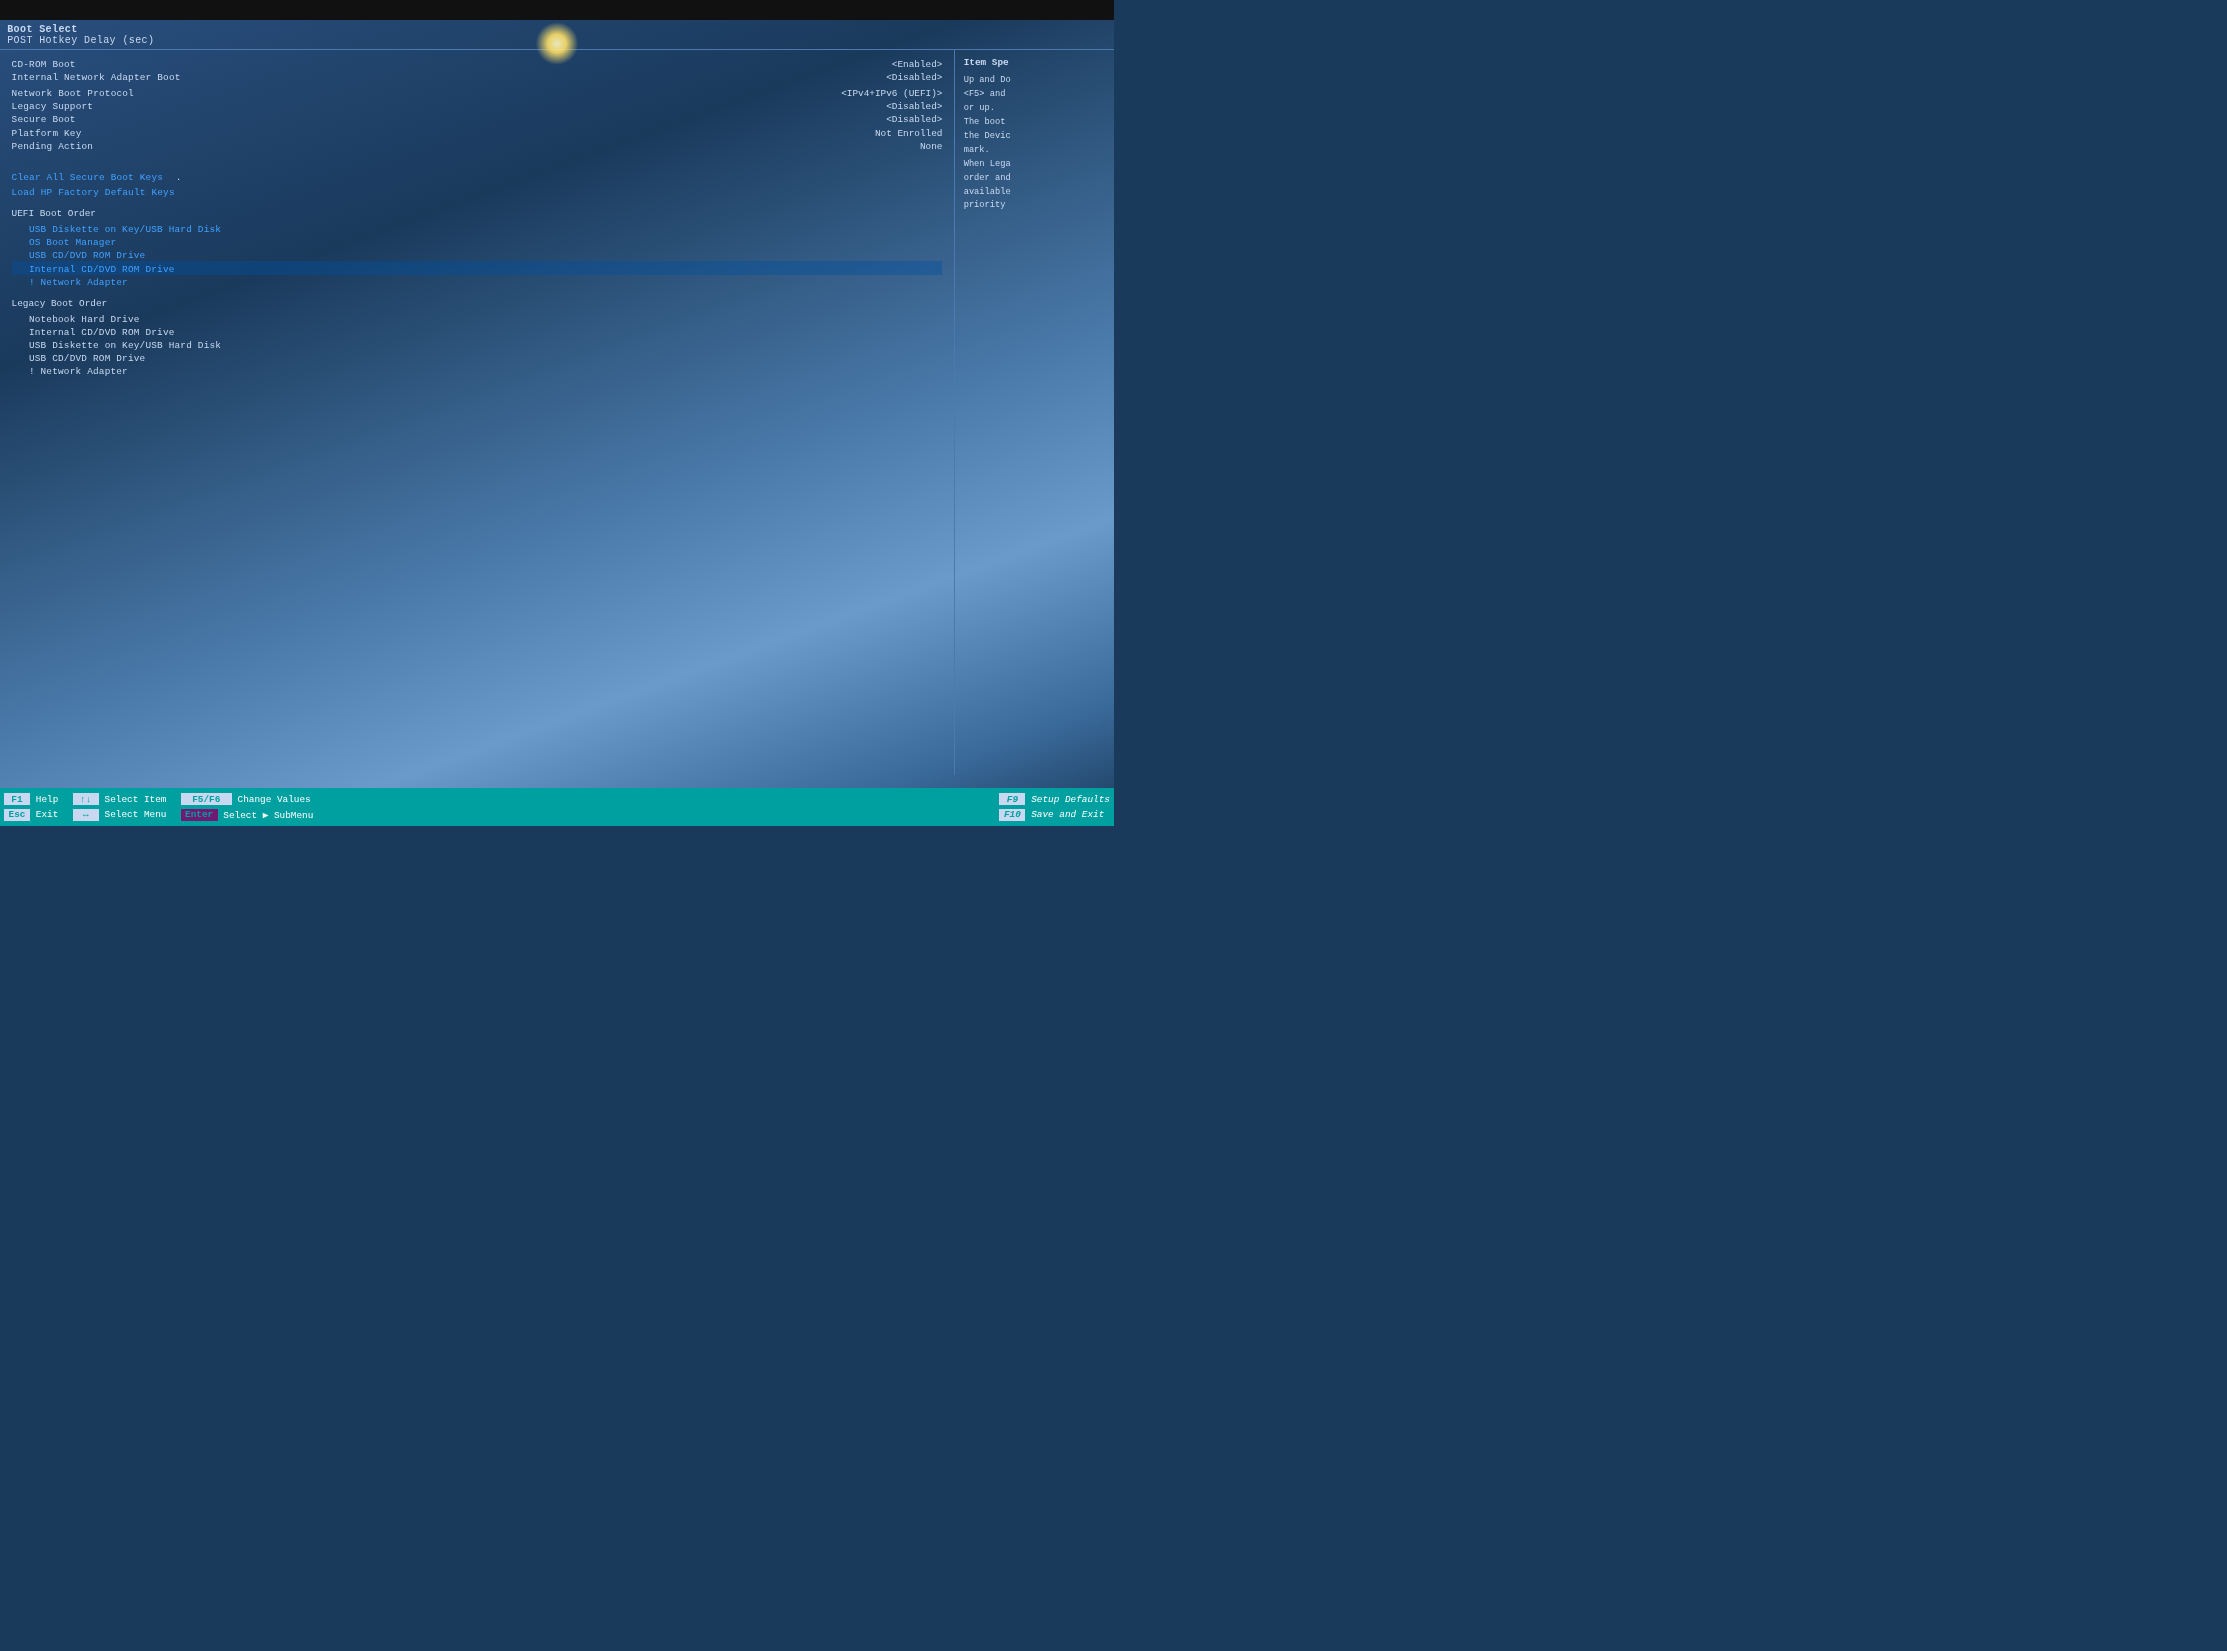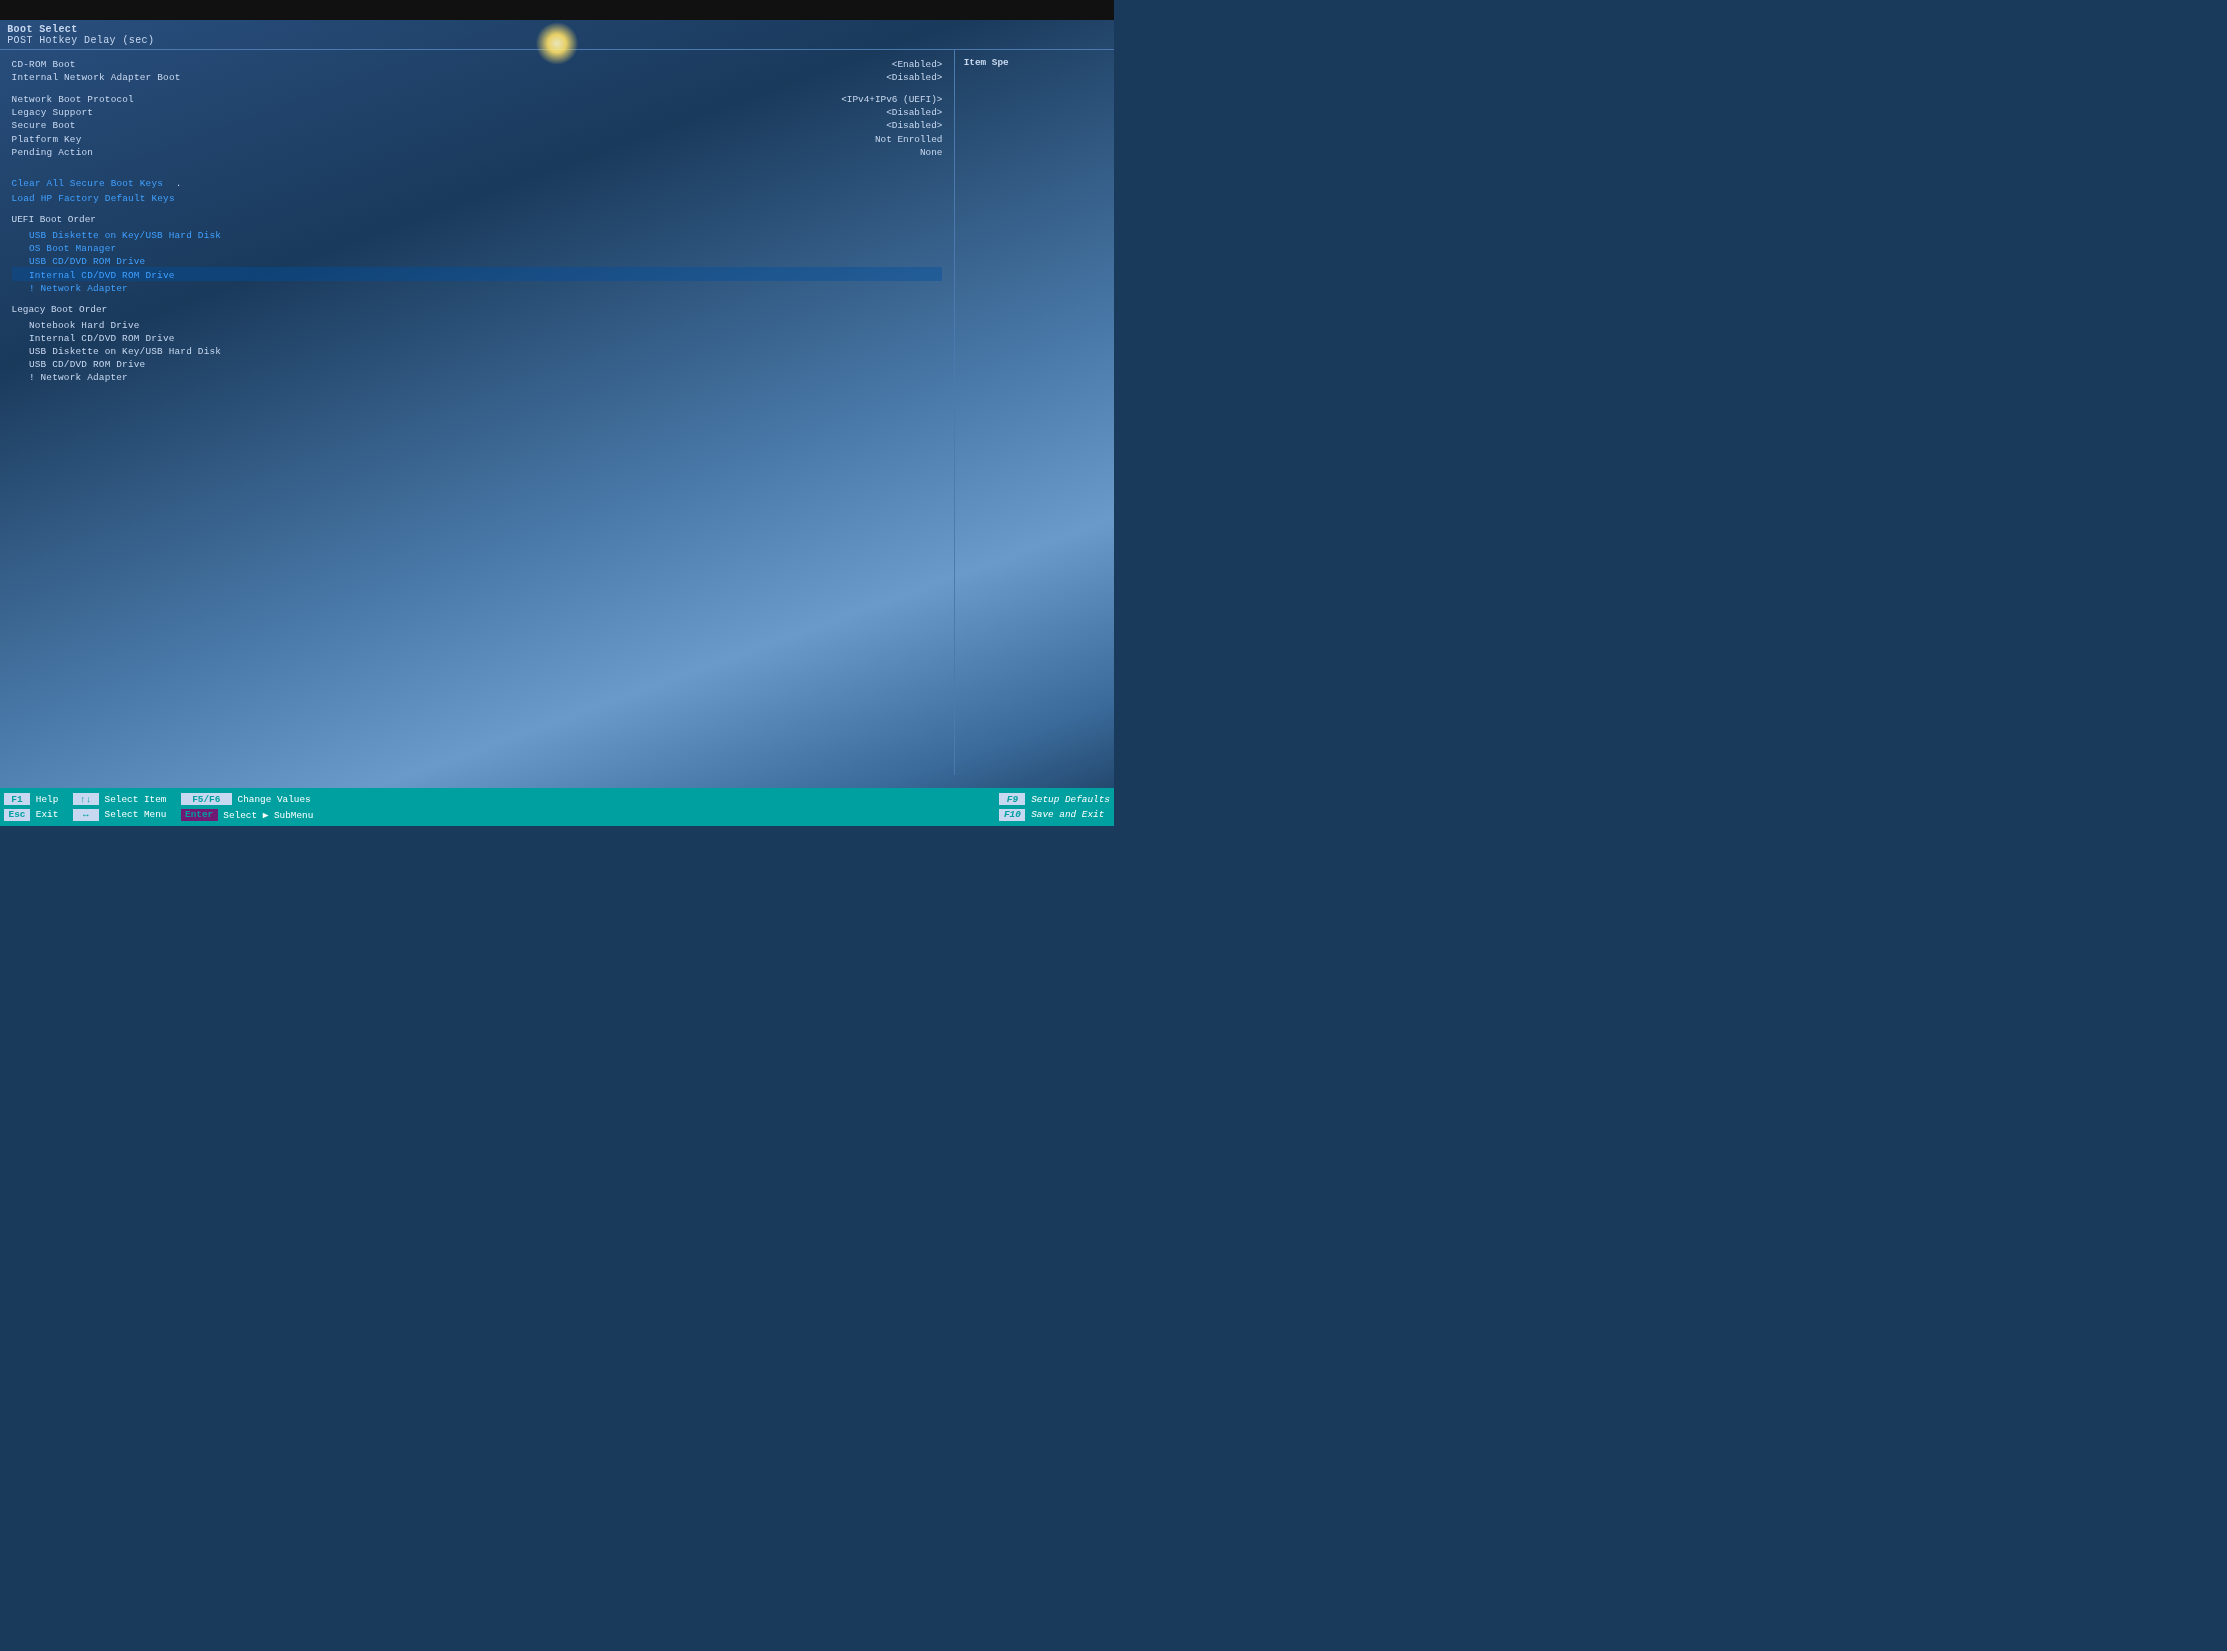--- a/index.html
+++ b/index.html
@@ -215,21 +215,21 @@
   </div>
 
   <div class="bios-content">
 
     <div class="main-panel">
 
       <div style="display:flex; margin-bottom:2.2px;">
         <span class="menu-label">CD-ROM Boot</span>
         <span class="menu-value">&lt;Enabled&gt;</span>
       </div>
-      <div style="display:flex; margin-bottom:11px;">
+      <div style="display:flex; margin-bottom:5px;">
         <span class="menu-label">Internal Network Adapter Boot</span>
         <span class="menu-value">&lt;Disabled&gt;</span>
       </div>
       <div style="display:flex; margin-bottom:2.2px;">
         <span class="menu-label">Network Boot Protocol</span>
         <span class="menu-value">&lt;IPv4+IPv6 (UEFI)&gt;</span>
       </div>
       <div style="display:flex; margin-bottom:2.2px;">
         <span class="menu-label">Legacy Support</span>
         <span class="menu-value">&lt;Disabled&gt;</span>
@@ -289,20 +289,32 @@
         <span class="menu-label">USB CD/DVD ROM Drive</span>
       </div>
       <div class="indent">
         <span class="menu-label">! Network Adapter</span>
       </div>
 
     </div>
 
     <div class="right-sidebar">
       <div class="sidebar-title">Item Spe</div>
+      <div class="sidebar-text">
+        <div>Up and Do</div>
+        <div>&lt;F5&gt; and</div>
+        <div>or up.</div>
+        <div>The boot</div>
+        <div>the Devic</div>
+        <div>mark.</div>
+        <div>When Lega</div>
+        <div>order and</div>
+        <div>available</div>
+        <div>priority</div>
+      </div>
     </div>
 
   </div>
 </div>
 
 <div class="bios-footer">
 
   <div class="footer-col" style="margin-right:14.4px;">
     <div class="footer-item">
       <span class="footer-key">F1</span>

